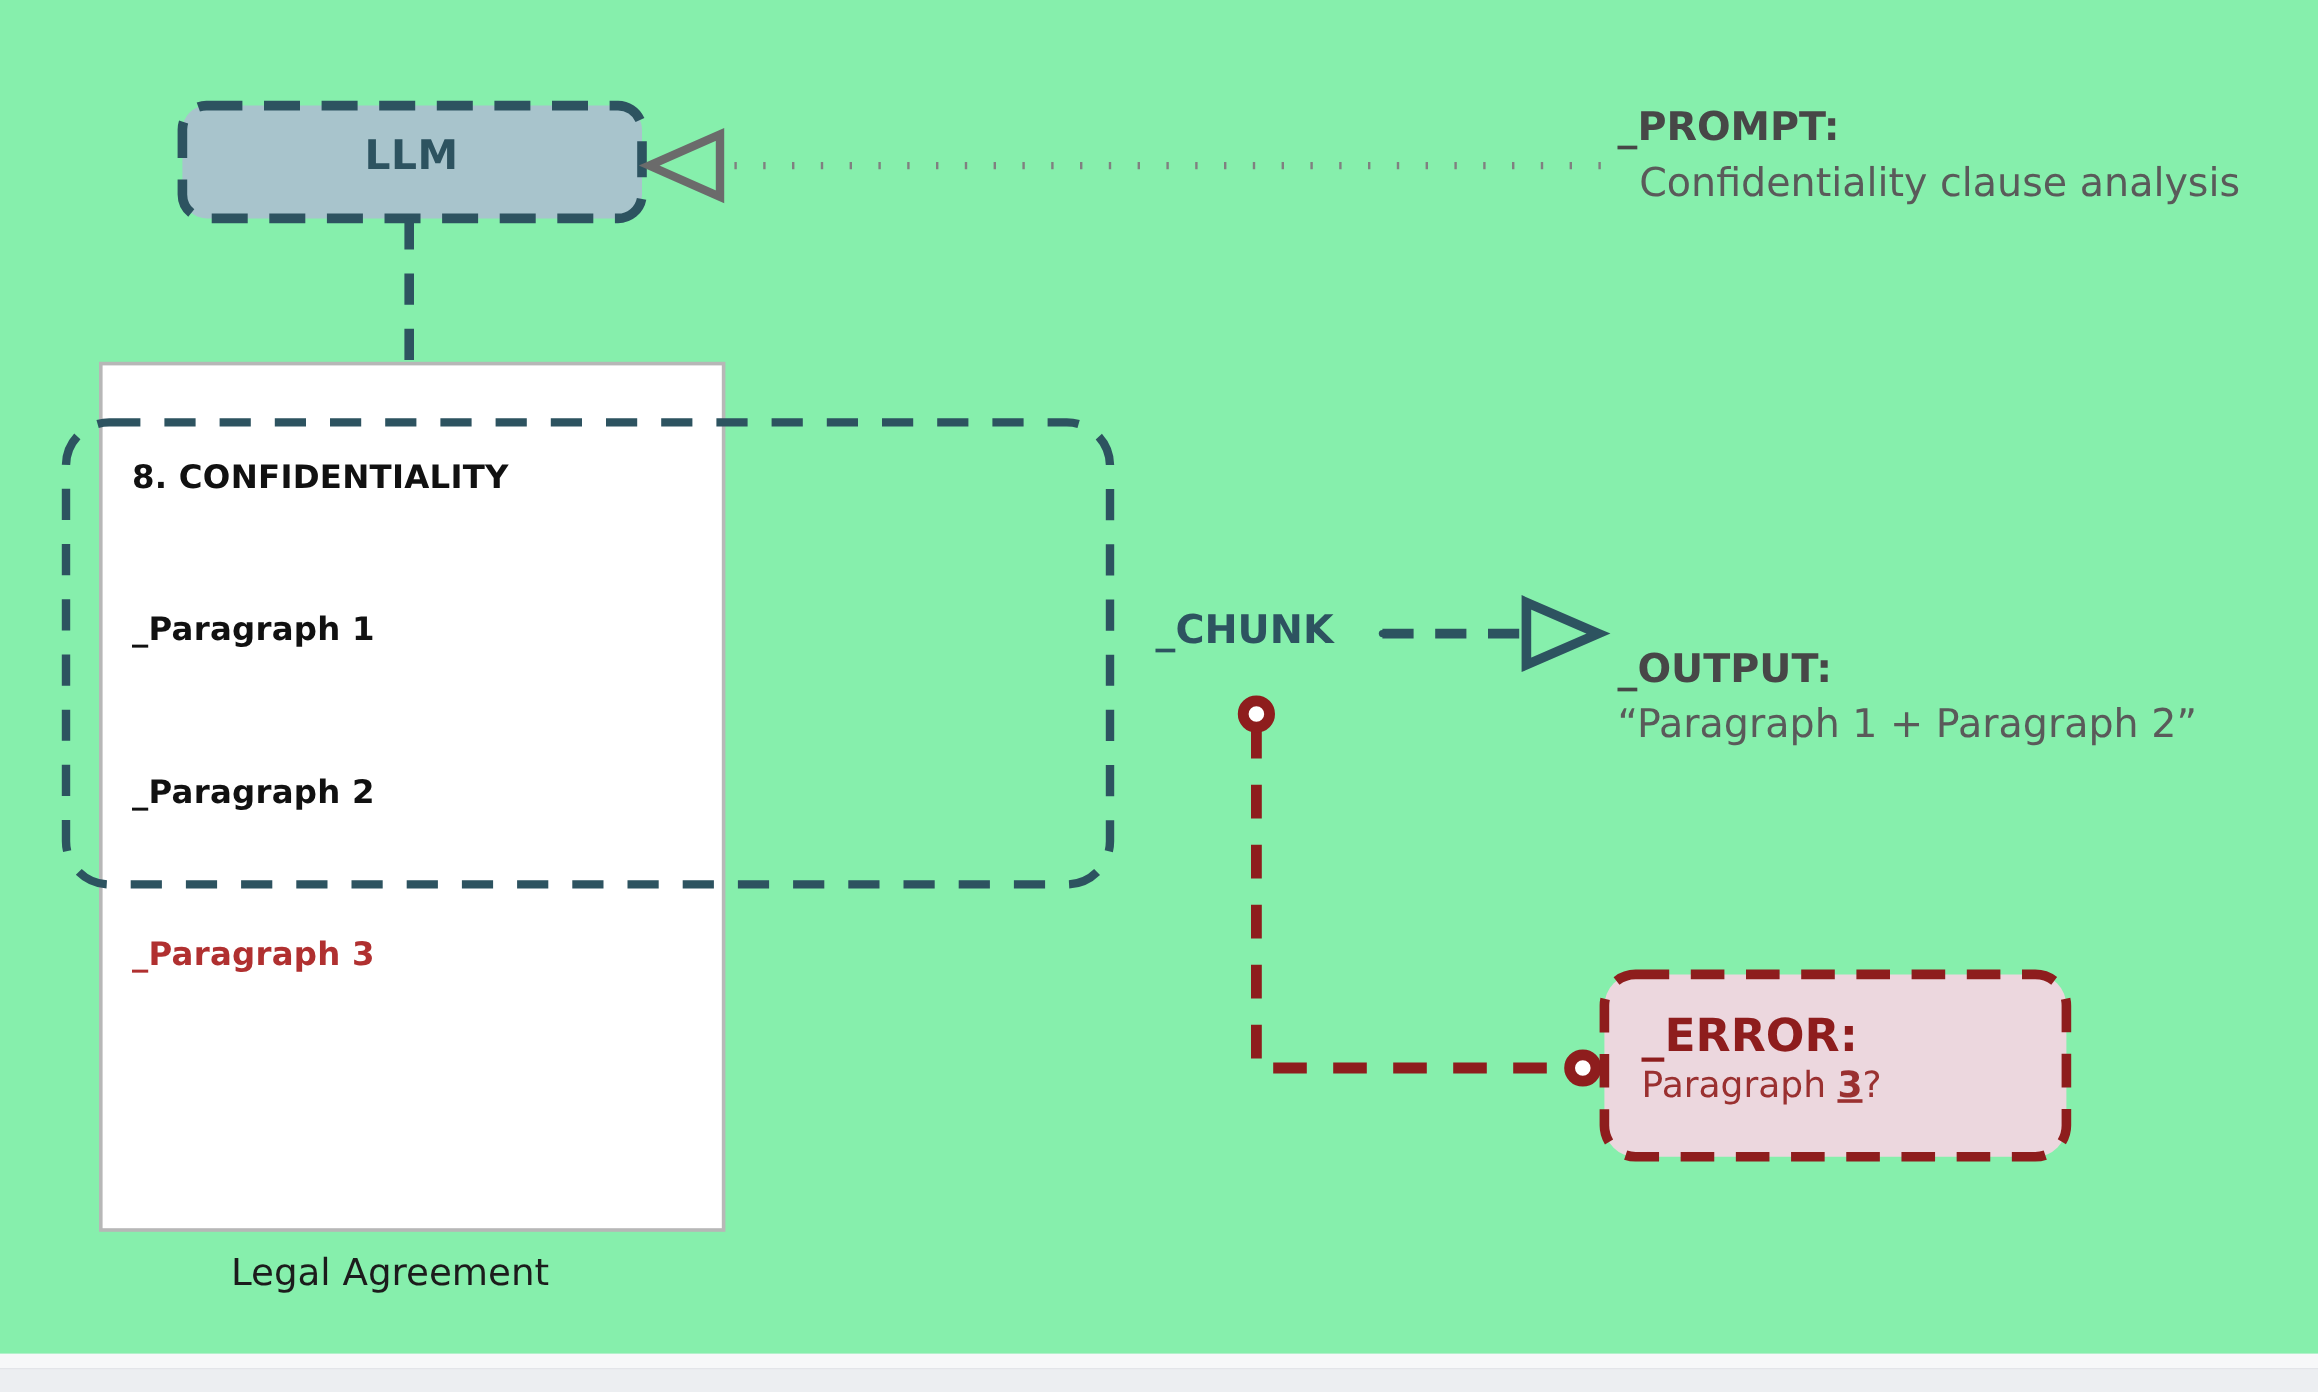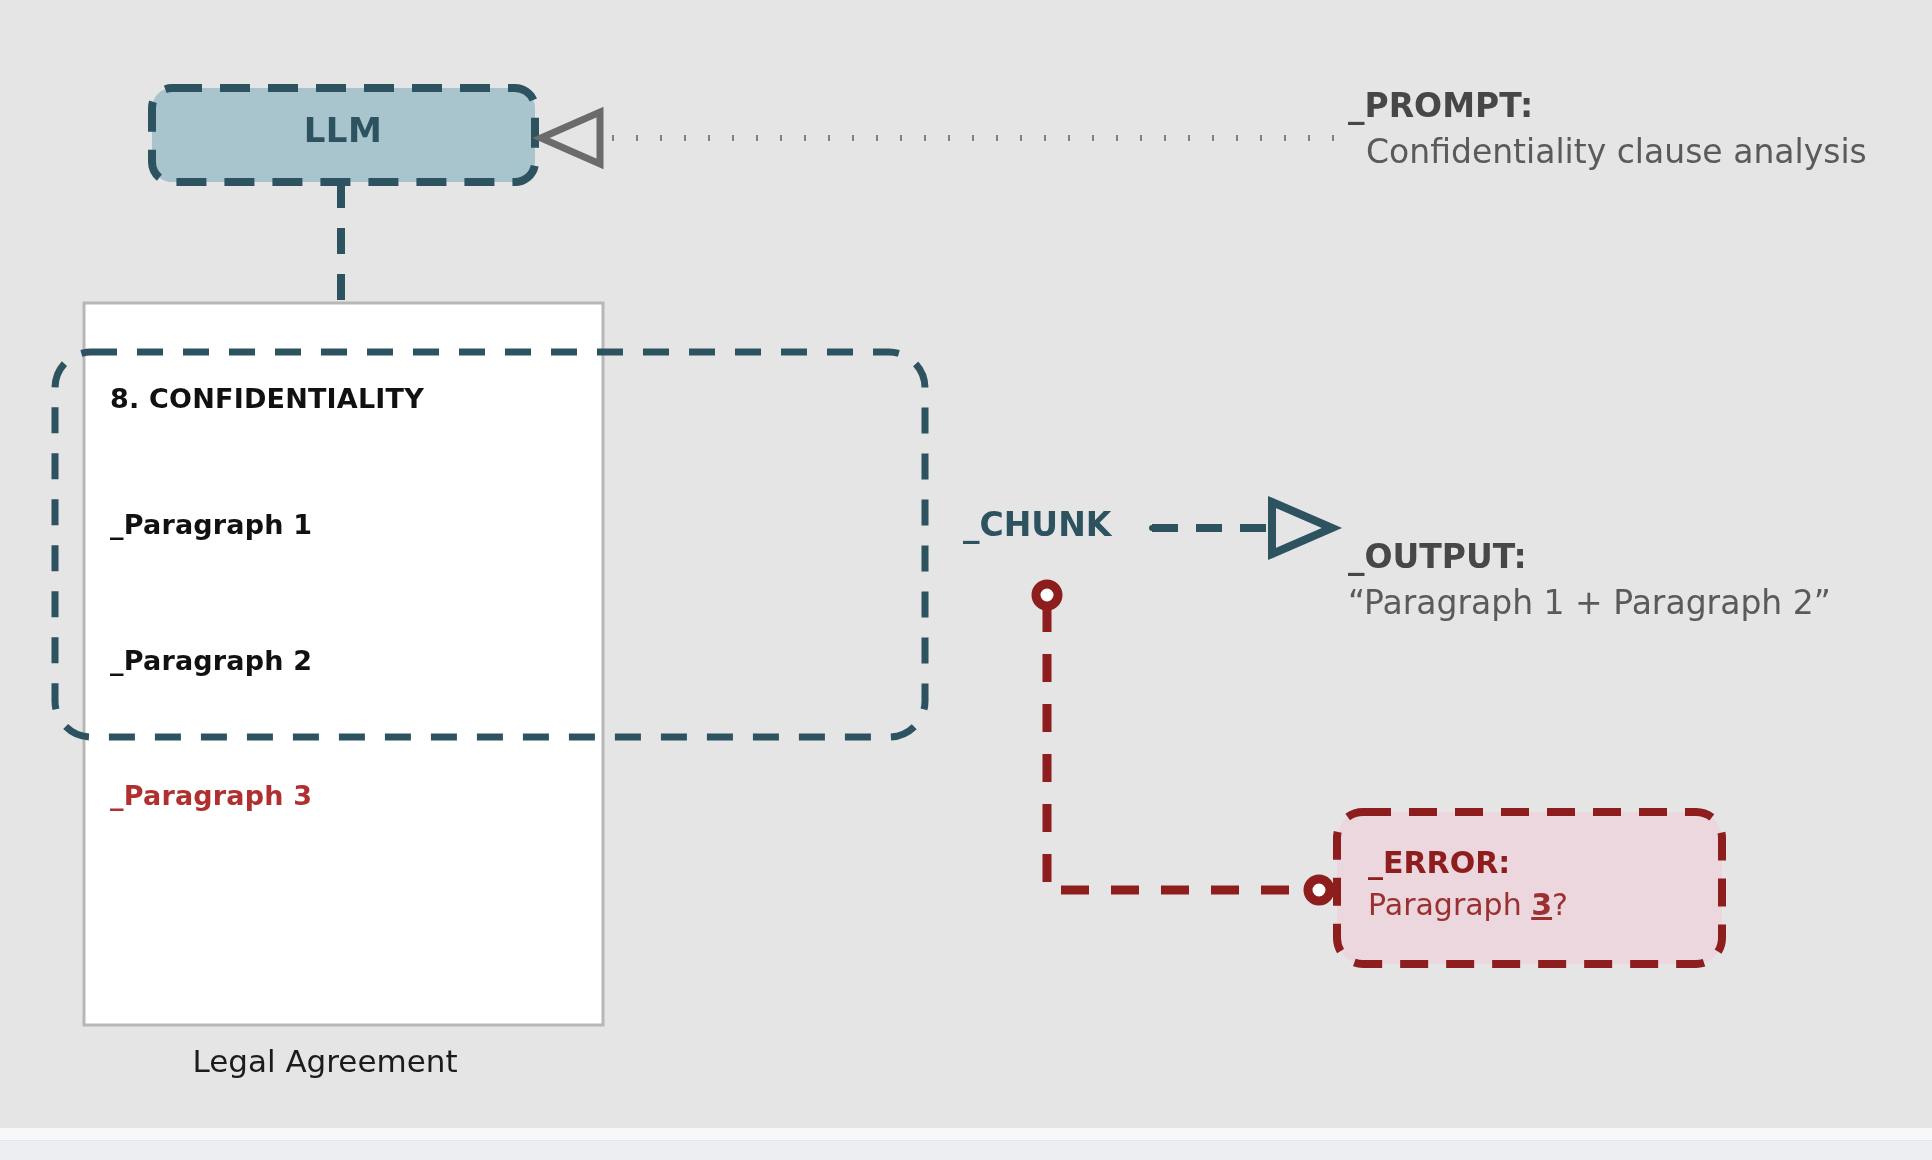--- a/index.html
+++ b/index.html
@@ -12,21 +12,21 @@
     height: 1160px;
     position: relative;
     overflow: hidden;
     font-family: "DejaVu Sans", "Liberation Sans", sans-serif;
   }
   #stage {
     position: absolute;
     left: 0; top: 0;
     width: 1932px;
     height: 1160px;
-    background: #e5e5e5;
+    background: #86efac;
   }
   svg.layer {
     position: absolute;
     left: 0; top: 0;
     width: 1932px;
     height: 1160px;
     overflow: visible;
   }
 
   
@@ -108,21 +108,21 @@
     width: 530px;
     text-align: center;
     font-size: 31px;
     color: #1c1c1c;
     font-weight: normal;
   }
 
   
   #error-group { left: 1368px; top: 843px; }
   #error-title {
-    font-size: 30px;
+    font-size: 38px;
     font-weight: bold;
     color: #8e1d1d;
     line-height: 40px;
   }
   #error-body {
     font-size: 30px;
     font-weight: normal;
     color: #9a3030;
     line-height: 44px;
   }

